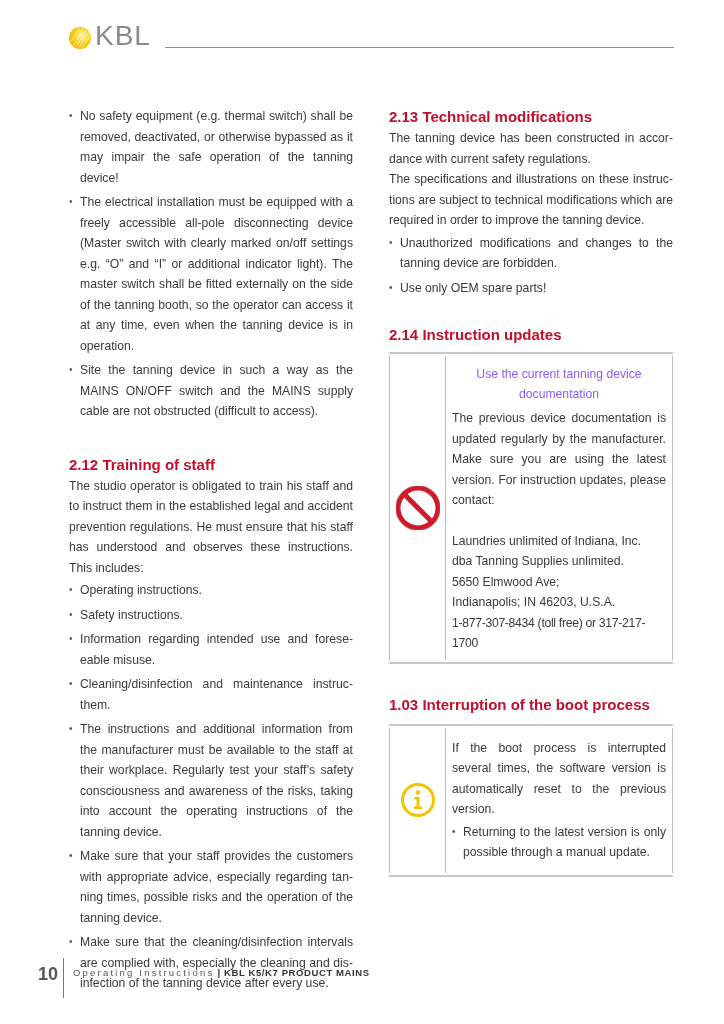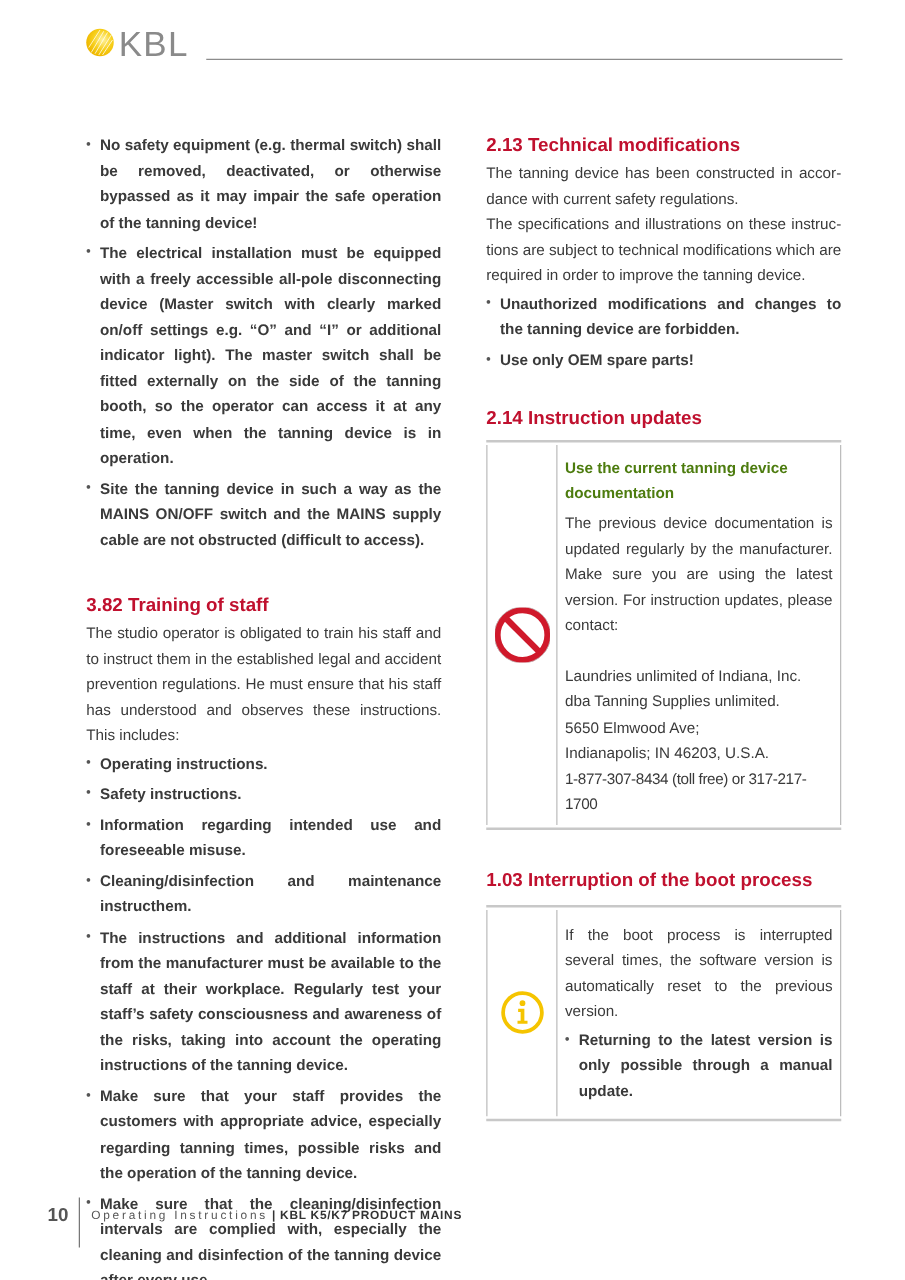--- a/index.html
+++ b/index.html
@@ -1,44 +1,44 @@
 <!DOCTYPE html>
 <html><head>
   <meta charset="utf-8">
   <style>
     * { margin: 0; padding: 0; box-sizing: border-box; }
     html, body { width: 724px; height: 1024px; background: #ffffff; overflow: hidden; }
     body { position: relative; font-family: "Liberation Sans", sans-serif; color: #3a3a3a; }
 
     .header { position: absolute; left: 68px; top: 22px; width: 606px; height: 30px; }
-    .logo { position: absolute; left: 0; top: 0; display: flex; align-items: flex-start; height: 28px; }
+    .logo { position: absolute; left: 0; top: 0; display: flex; align-items: flex-end; height: 28px; }
     .logo-sun { width: 24px; height: 24px; position: relative; margin-right: 3px; }
     .logo-text { font-family: "Liberation Sans", sans-serif; font-size: 28px; color: #8a8a8a; letter-spacing: 1px; font-weight: normal; line-height: 28px; }
     .header-line { position: absolute; left: 97px; right: 0; top: 25px; height: 1px; background: #8c8c8c; }
 
     .col { position: absolute; top: 106px; font-size: 12.2px; line-height: 20.5px; color: #3a3a3a; }
     .col-left { left: 69px; width: 284px; }
     .col-right { left: 389px; width: 284px; }
 
     .para { text-align: justify; hyphens: manual; }
-    ul.bullets { list-style: none; font-weight: bold; }
+    ul.bullets { list-style: none; }
     ul.bullets li { position: relative; padding-left: 11px; text-align: justify; margin-bottom: 4px; }
     ul.bullets li::before { content: "•"; position: absolute; left: 0; top: 0; font-size: 10px; color: #555; }
 
     h2.section { color: #c0102e; font-size: 15px; font-weight: bold; line-height: 22px; margin-bottom: 0; }
     .h2-wrap { padding-left: 40px; text-indent: -40px; }
 
     .note-box { border-top: 2px solid #c8c8c8; border-bottom: 2px solid #c8c8c8; padding: 2px 0; }
     .note-inner { display: flex; border-left: 1px solid #bdbdbd; border-right: 1px solid #bdbdbd; }
     .note-icon-cell { width: 56px; flex: 0 0 56px; border-right: 1px solid #bdbdbd; display: flex; align-items: center; justify-content: center; }
     .note-text-cell { flex: 1; padding: 8px 6px 6px 6px; }
-    .note-title { font-weight: bold; color: #4d7c0f; line-height: 20px; margin-bottom: 4px; }
+    .note-title { font-weight: normal; color: #8b5cf6; line-height: 20px; margin-bottom: 4px; text-align: center; }
 
     .footer { position: absolute; left: 38px; top: 958px; height: 40px; }
-    .footer-num { position: absolute; left: 0; top: 6px; font-weight: bold; font-size: 15px; color: #555; }
+    .footer-num { position: absolute; left: 0; top: 6px; font-weight: bold; font-size: 18px; color: #555; }
     .footer-bar { position: absolute; left: 25px; top: 0; width: 1px; height: 40px; background: #777; }
     .footer-title { position: absolute; left: 35px; top: 9px; white-space: nowrap; font-size: 9.5px; color: #555; }
     .footer-title .light { letter-spacing: 2.2px; }
     .footer-title .bold { font-weight: bold; letter-spacing: 0.6px; color: #333; }
   </style>
 </head>
 <body>
 
 <div class="header">
   <div class="logo">
@@ -67,21 +67,21 @@
 <div class="col col-left">
   <ul class="bullets">
     <li>No safety equipment (e.g. thermal switch) shall be removed, deactivated, or otherwise bypassed as it may impair the safe operation of the tanning device!</li>
     <li>The electrical installation must be equipped with a freely accessible all-pole disconnecting device (Master switch with clearly marked on/off set­tings e.g. “O” and “I” or additional indicator light). The master switch shall be fitted externally on the side of the tanning booth, so the operator can access it at any time, even when the tanning device is in operation.</li>
     <li>Site the tanning device in such a way as the MAINS ON/OFF switch and the MAINS supply cable are not obstructed (difficult to access).</li>
   </ul>
 
   <div style="height: 28px;"></div>
 
   <h2 class="section">
-    <span>3.82</span>
+    <span>2.12</span>
     <span>Training of staff</span>
   </h2>
   <p class="para">The studio operator is obligated to train his staff and to instruct them in the established legal and accident prevention regulations. He must ensure that his staff has understood and observes these instructions. This includes:</p>
   <ul class="bullets" style="margin-top:2px;">
     <li>Operating instructions.</li>
     <li>Safety instructions.</li>
     <li>Information regarding intended use and forese­eable misuse.</li>
     <li>Cleaning/disinfection and maintenance instruc­them.</li>
     <li>The instructions and additional information from the manufacturer must be available to the staff at their workplace. Regularly test your staff’s safety conscious­ness and awareness of the risks, taking into account the operating instructions of the tanning device.</li>
     <li>Make sure that your staff provides the customers with appropriate advice, especially regarding tan­ning times, possible risks and the operation of the tanning device.</li>

